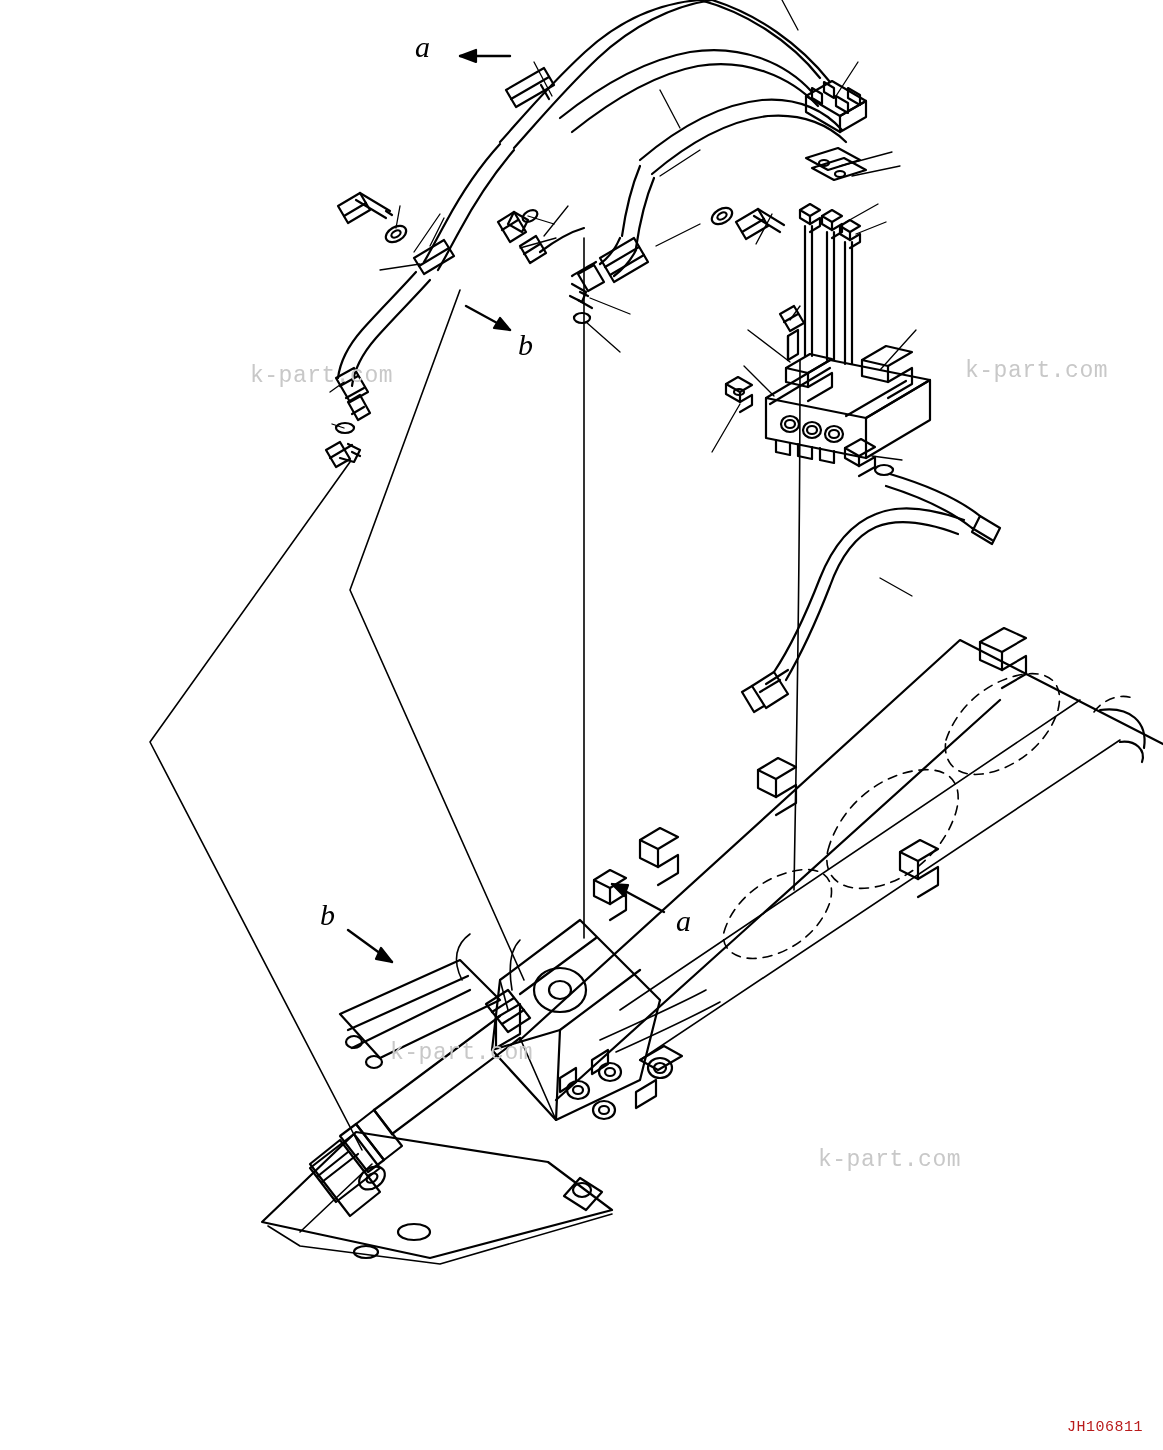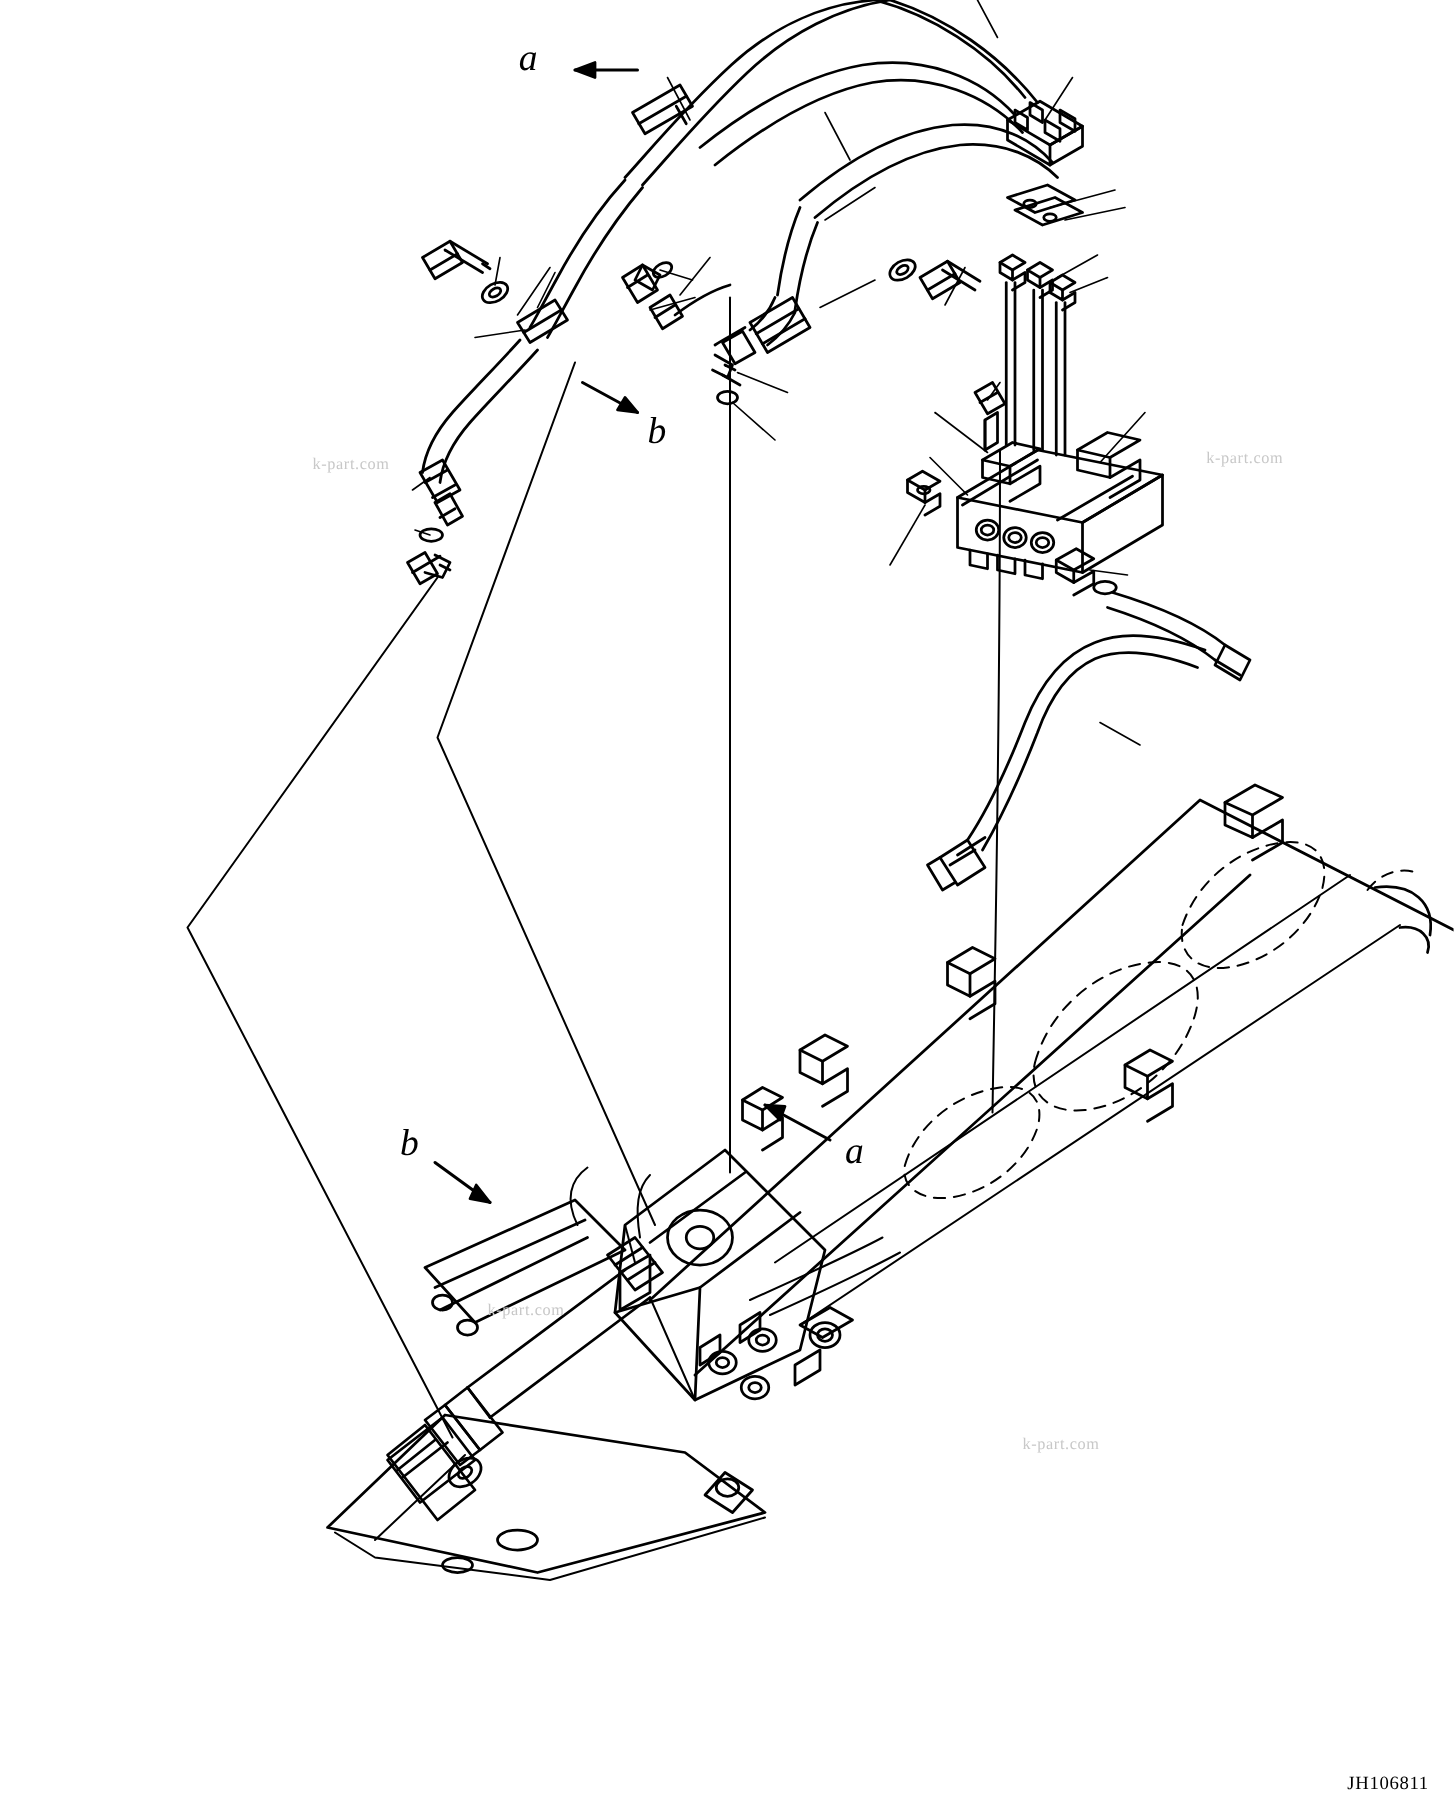--- a/index.html
+++ b/index.html
@@ -20,41 +20,41 @@
   #diagram-svg {
     position: absolute;
     left: 0;
     top: 0;
     width: 1163px;
     height: 1450px;
   }
   .wm {
     position: absolute;
     color: #c8c8c8;
-    font-size: 13px;
-    font-family: Liberation Serif, serif;
+    font-size: 23px;
+    font-family: Liberation Mono, monospace;
     letter-spacing: 0.5px;
     white-space: nowrap;
     user-select: none;
   }
   .callout {
     position: absolute;
     font-family: "Liberation Serif", serif;
     font-size: 30px;
     font-style: italic;
     color: #000000;
     white-space: nowrap;
   }
   #figure-code {
     position: absolute;
     right: 20px;
     bottom: 14px;
-    font-family: Liberation Serif, serif;
+    font-family: Liberation Mono, monospace;
     font-size: 15px;
-    color: #000000;
+    color: #b91c1c;
     letter-spacing: 0.5px;
   }
 </style>
 </head>
 <body>
 
 <div id="page">
 
   <svg id="diagram-svg" viewBox="0 0 1163 1450" xmlns="http://www.w3.org/2000/svg">
     <g fill="none" stroke="#000000" stroke-width="2.2" stroke-linecap="round" stroke-linejoin="round">

